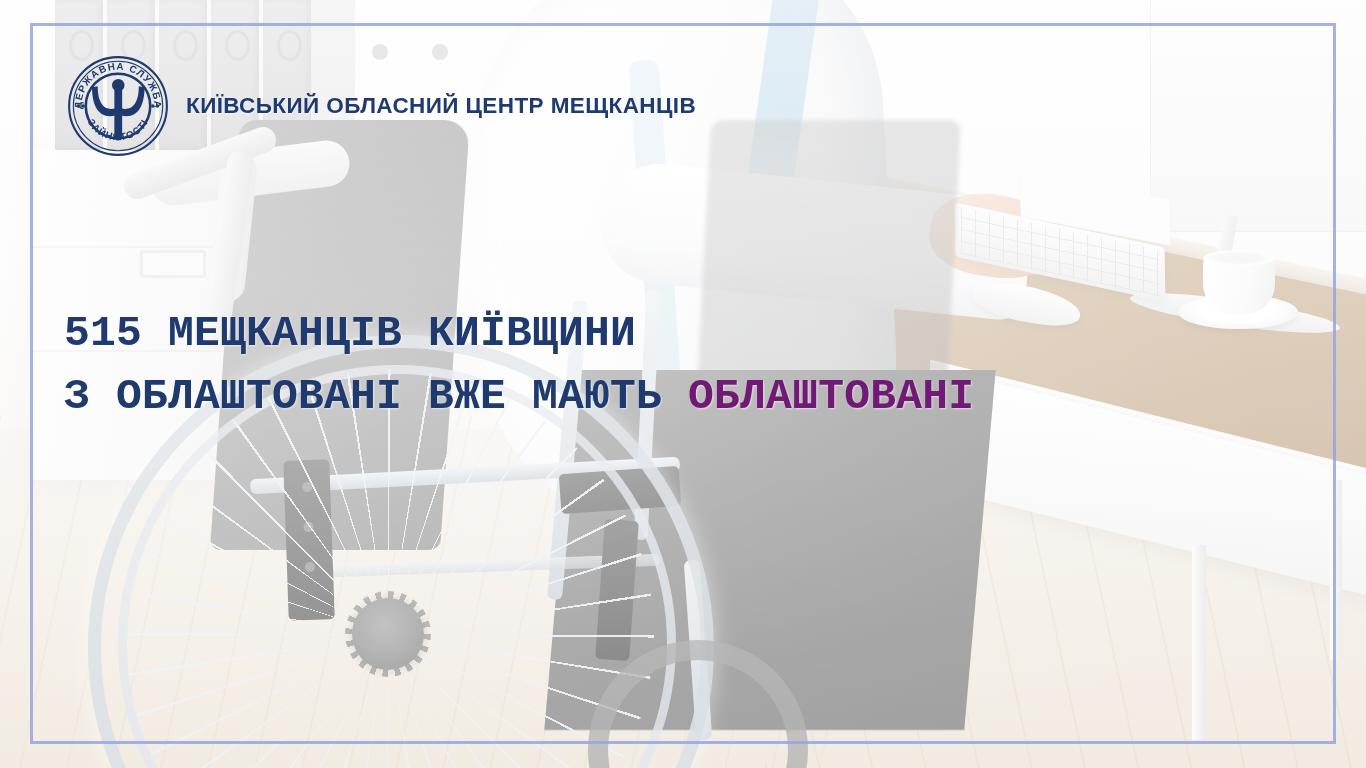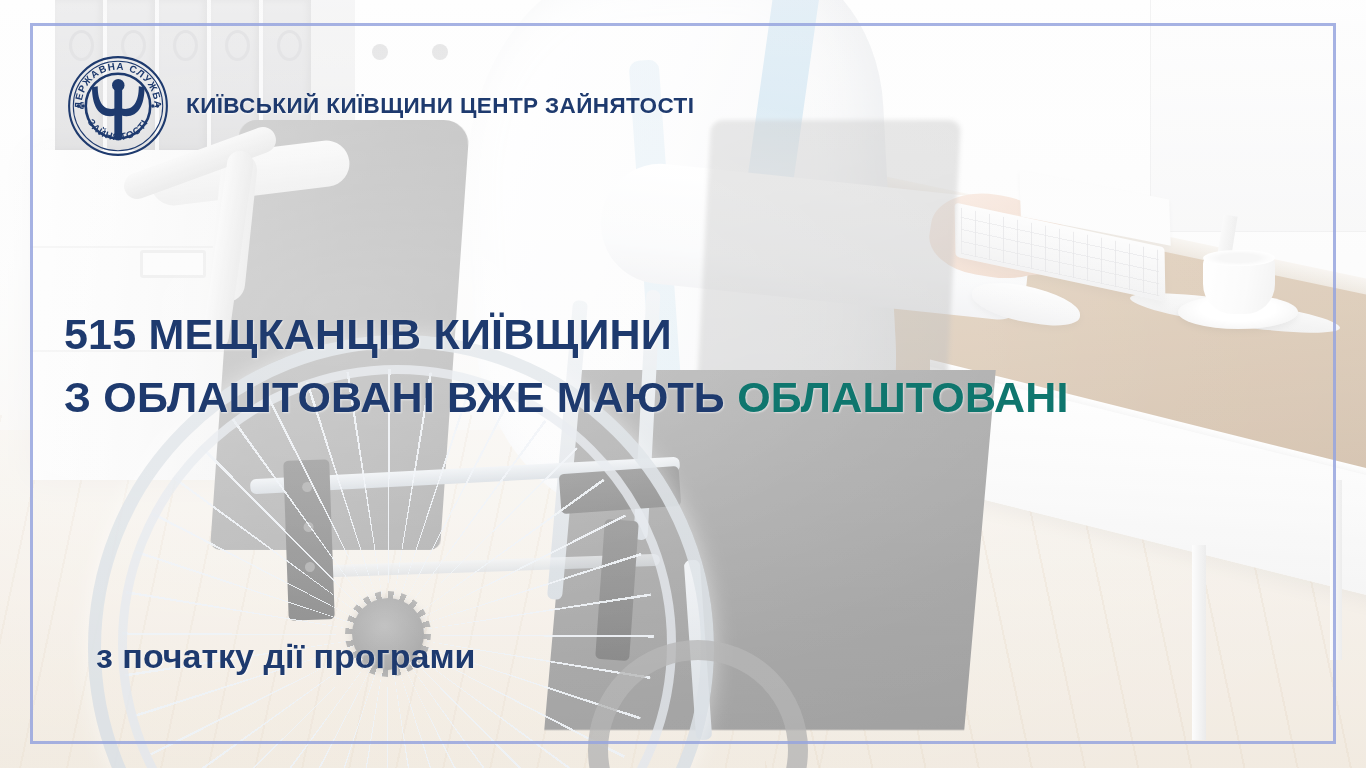--- a/index.html
+++ b/index.html
@@ -311,22 +311,23 @@
     font-size:22.5px;font-weight:bold;letter-spacing:.4px;
     color:#1e3a6e;white-space:nowrap;
     text-shadow:0 1px 2px rgba(255,255,255,.75);
   }
 
   .headline{
     position:absolute;left:64px;top:303px;width:1260px;
     font-size:43px;font-weight:bold;line-height:1.46;
     letter-spacing:.2px;color:#1e3a6e;
     text-shadow:1px 1px 2px rgba(255,255,255,.55);
-  }
-  .hl-orange{color:#0f766e;}
+    font-family:Liberation Mono, monospace;
+  }
+  .hl-orange{color:#701a75;}
 
   .subline{
     position:absolute;left:96px;top:637px;
     font-size:34px;font-weight:bold;color:#1e3a6e;
     text-shadow:1px 1px 2px rgba(255,255,255,.6);
   }
 </style>
 </head>
 <body>
 
@@ -457,23 +458,22 @@
 
         <circle cx="16" cy="100" r="0"></circle>
         <g fill="#1e3a6e">
           <circle cx="24" cy="100" r="3.2"></circle>
             <circle cx="33" cy="100" r="3.2"></circle>
           <circle cx="176" cy="100" r="3.2"></circle>
             <circle cx="167" cy="100" r="3.2"></circle>
         </g>
       </svg>
     </div>
-    <div class="org-title">КИЇВСЬКИЙ КИЇВЩИНИ ЦЕНТР ЗАЙНЯТОСТІ</div>
+    <div class="org-title">КИЇВСЬКИЙ ОБЛАСНИЙ ЦЕНТР МЕЩКАНЦІВ</div>
   </div>
 
   <div class="headline">
     <div>515 МЕЩКАНЦІВ  КИЇВЩИНИ</div>
     <div><span>З ОБЛАШТОВАНІ ВЖЕ МАЮТЬ </span><span class="hl-orange">ОБЛАШТОВАНІ</span></div>
   </div>
 
-  <div class="subline">з початку дії програми</div>
 
 </div>
 
 </body></html>

